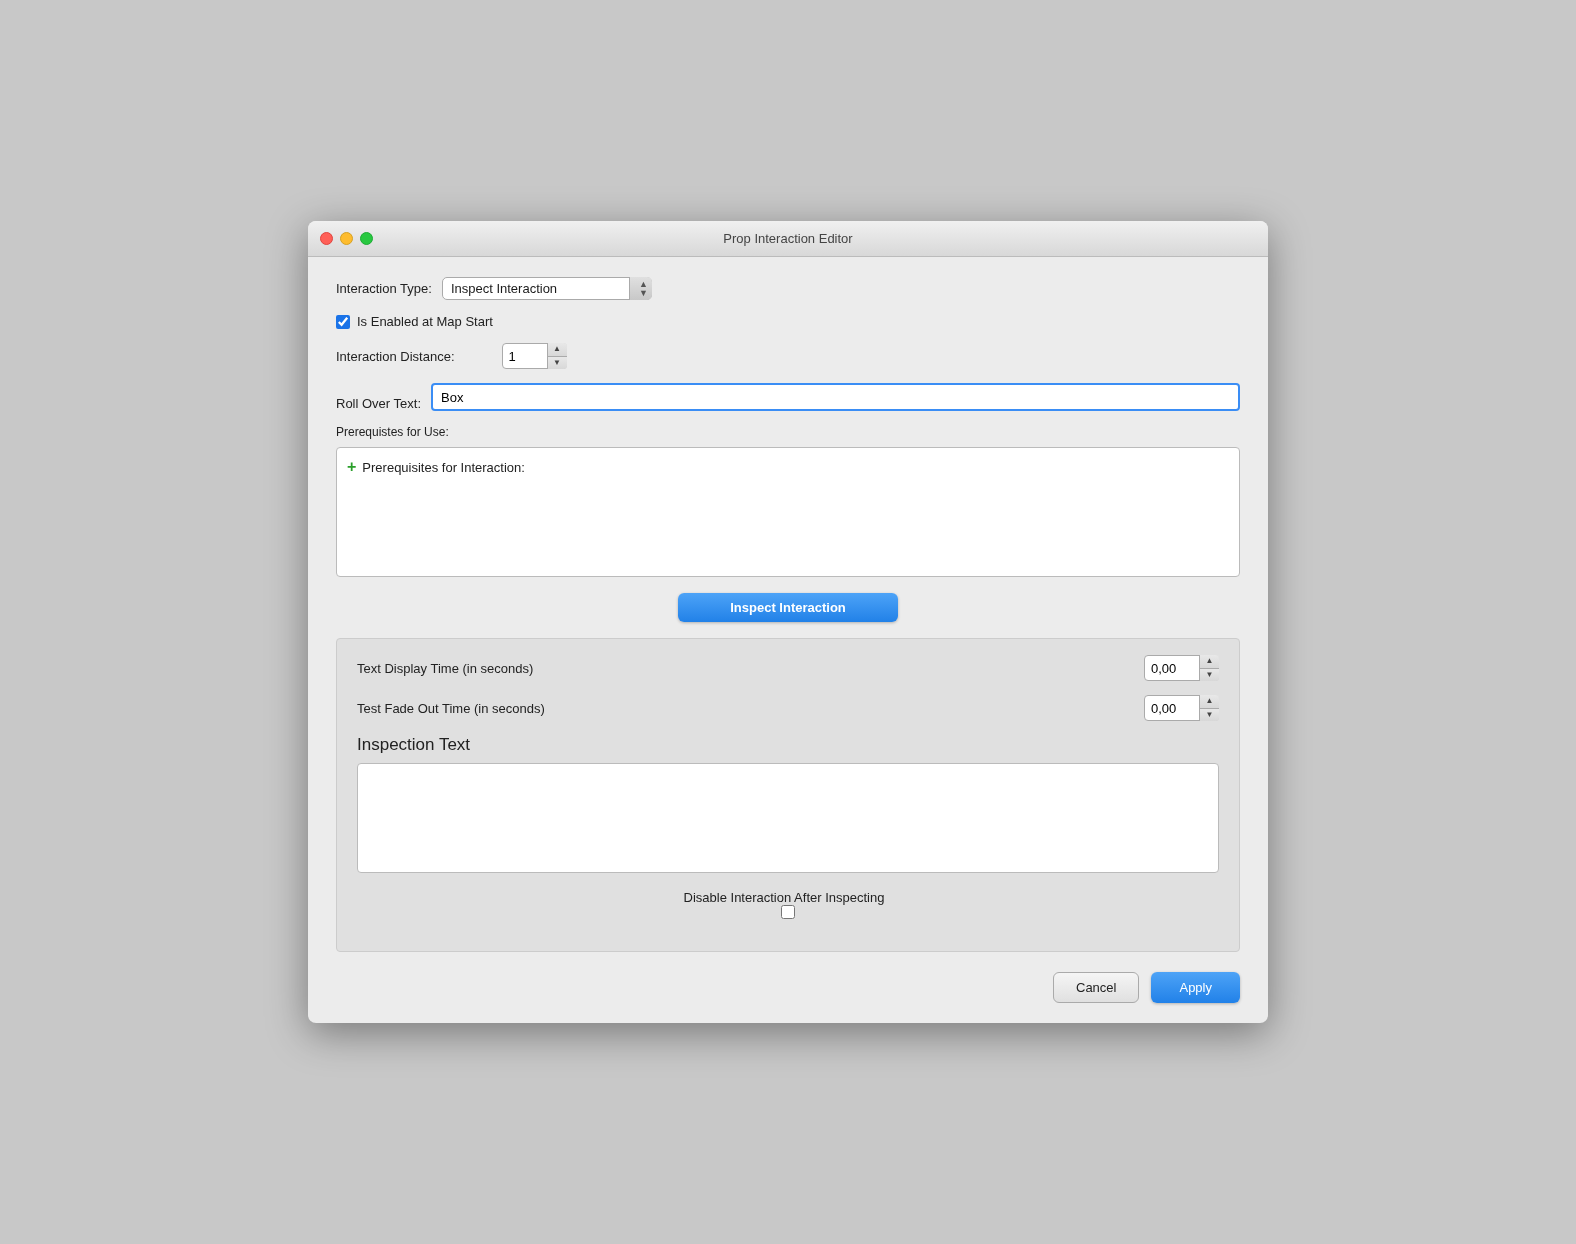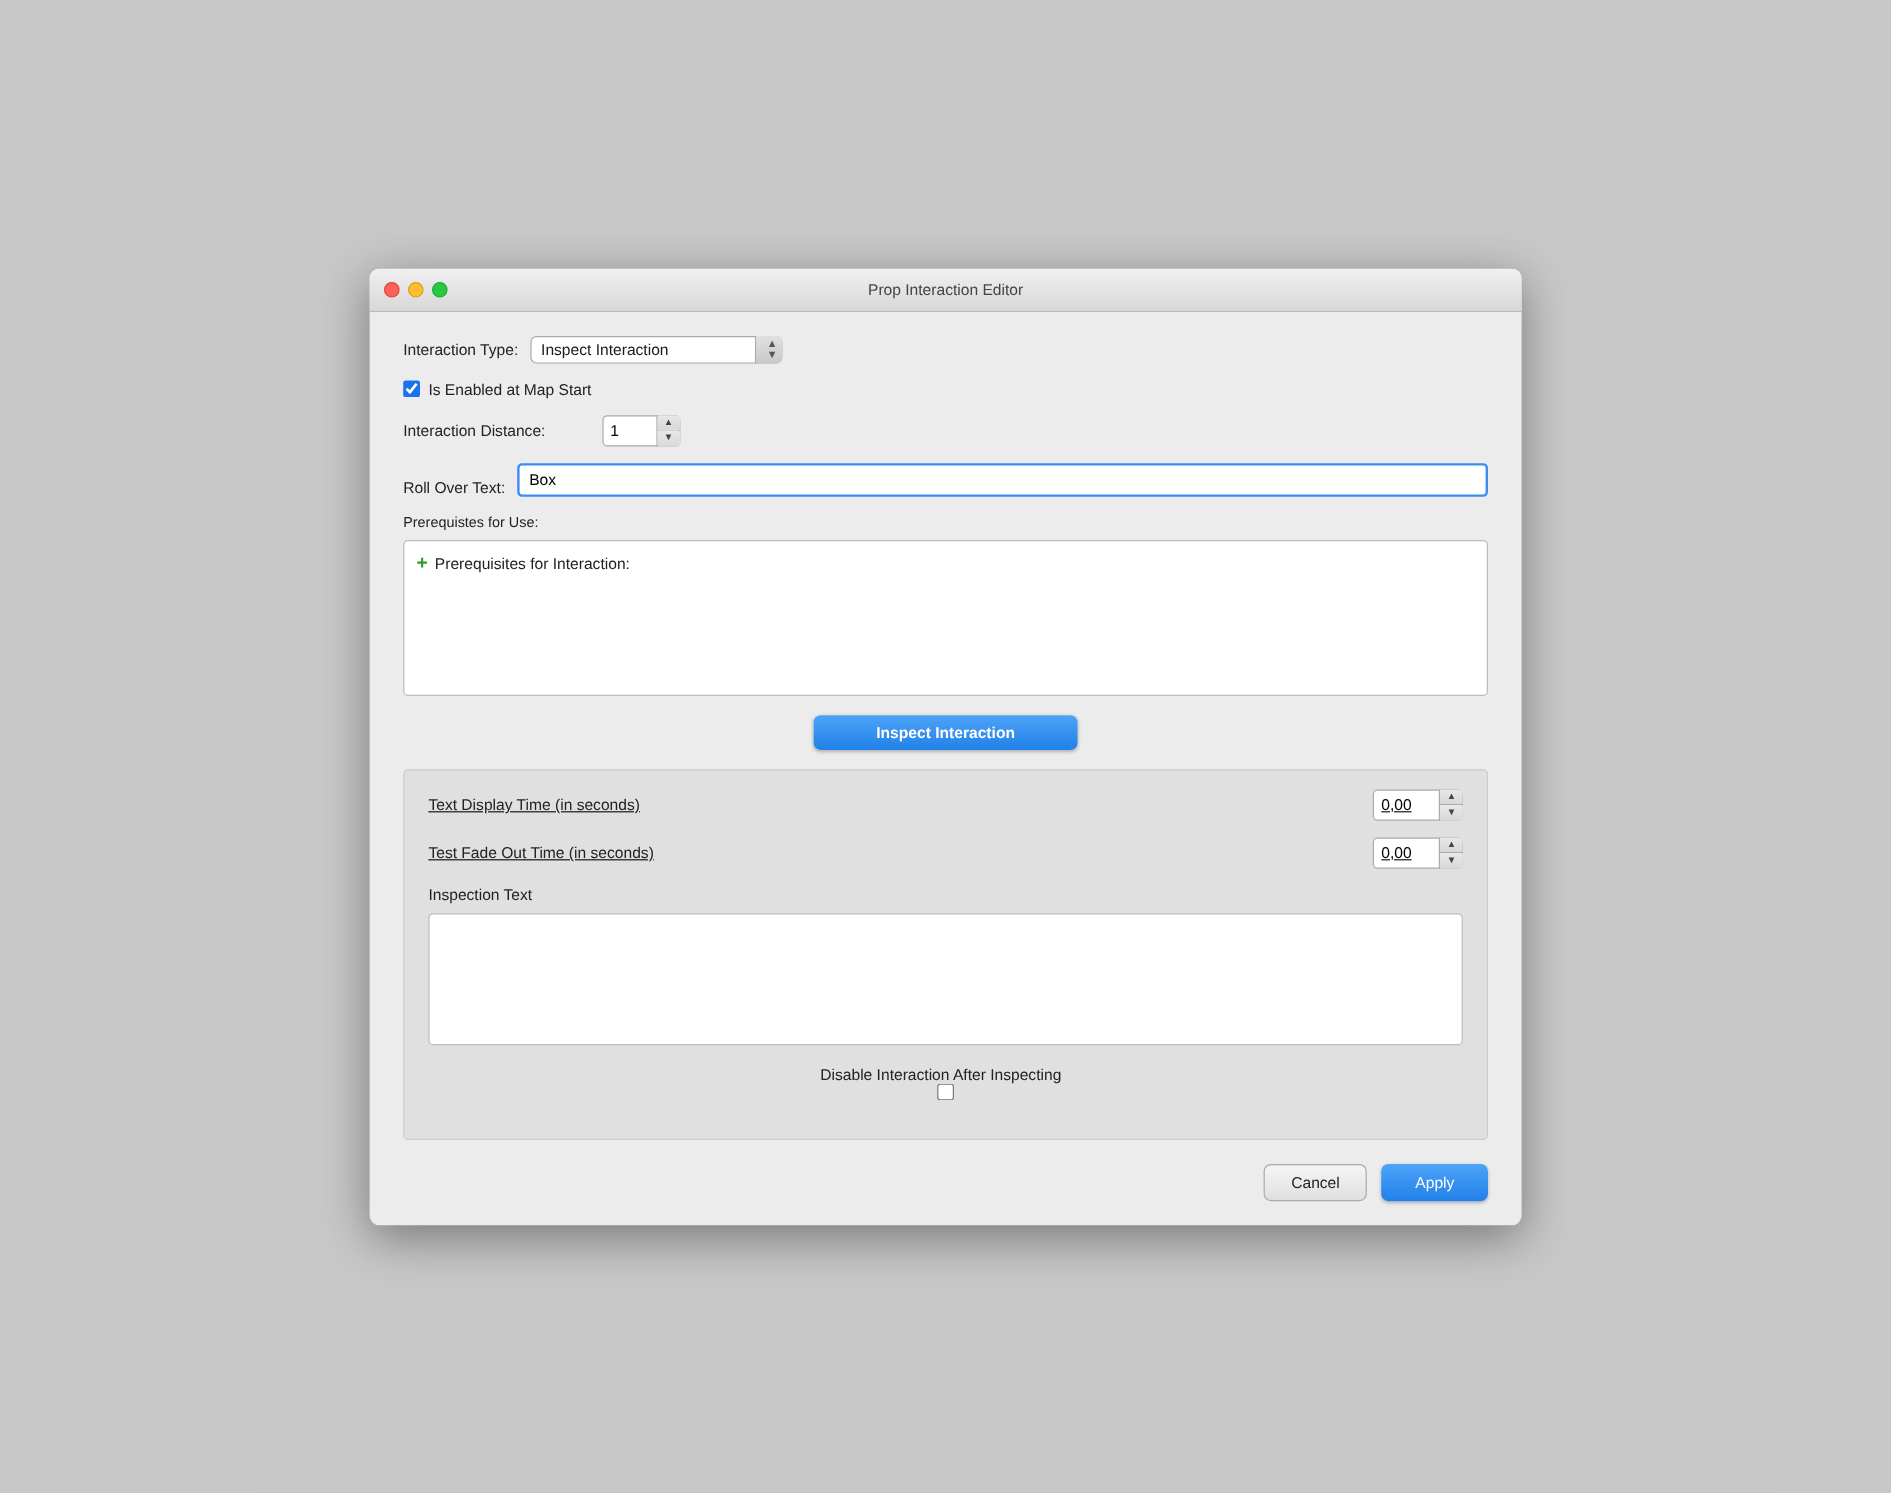--- a/index.html
+++ b/index.html
@@ -264,31 +264,30 @@
       border: 1px solid #ccc;
       border-radius: 4px;
       padding: 16px 20px;
       margin-bottom: 16px;
     }
 
     .section-field-row {
       display: flex;
       align-items: center;
       margin-bottom: 14px;
-      text-decoration: underline;
     }
 
     .section-field-label {
       font-size: 13px;
       color: #222;
       flex: 1;
     }
 
     .inspection-text-label {
-      font-size: 13px;
+      font-size: 17px;
       color: #222;
       margin-bottom: 8px;
     }
 
     .inspection-textarea {
       width: 100%;
       height: 110px;
       border: 1px solid #bbb;
       border-radius: 4px;
       background: white;

